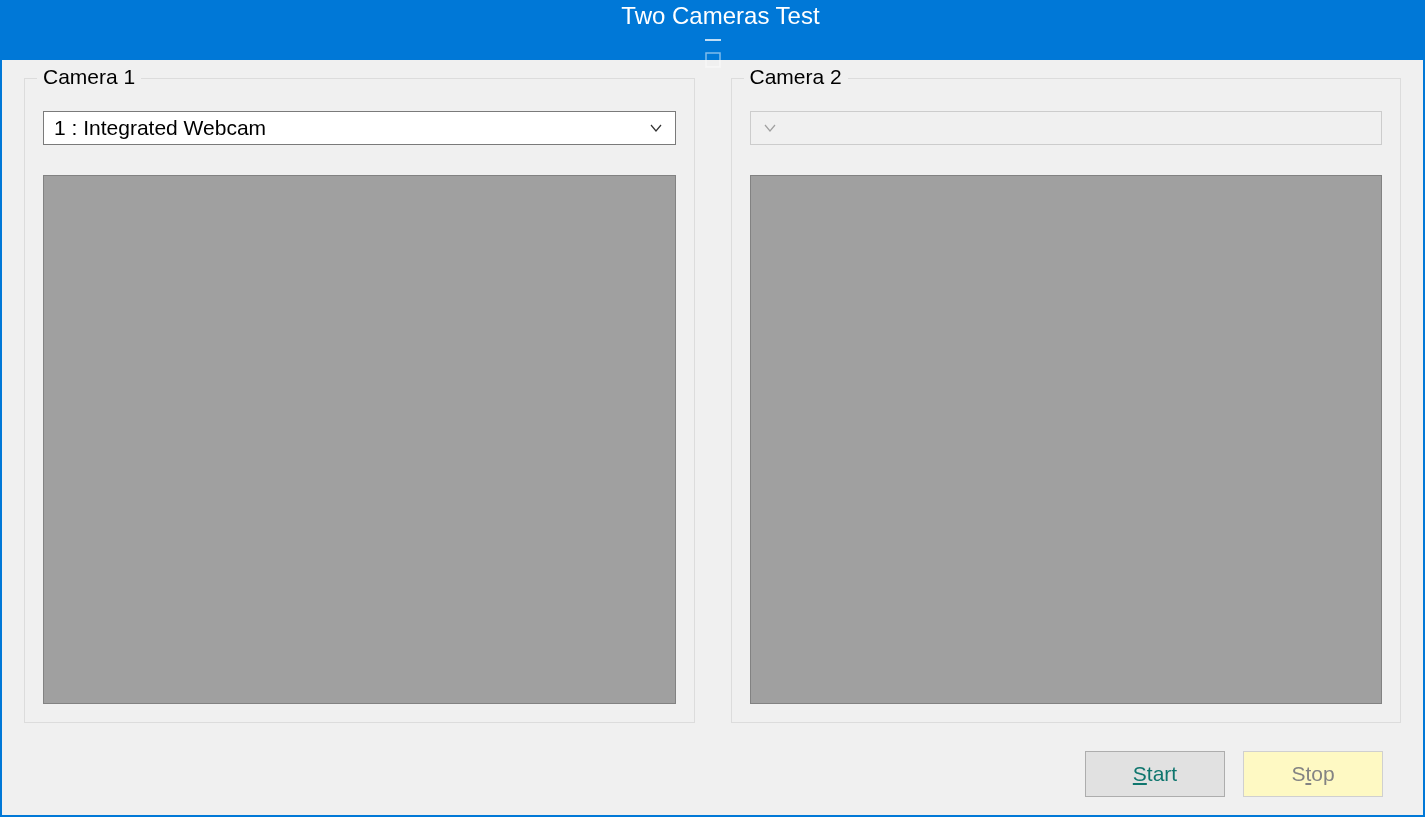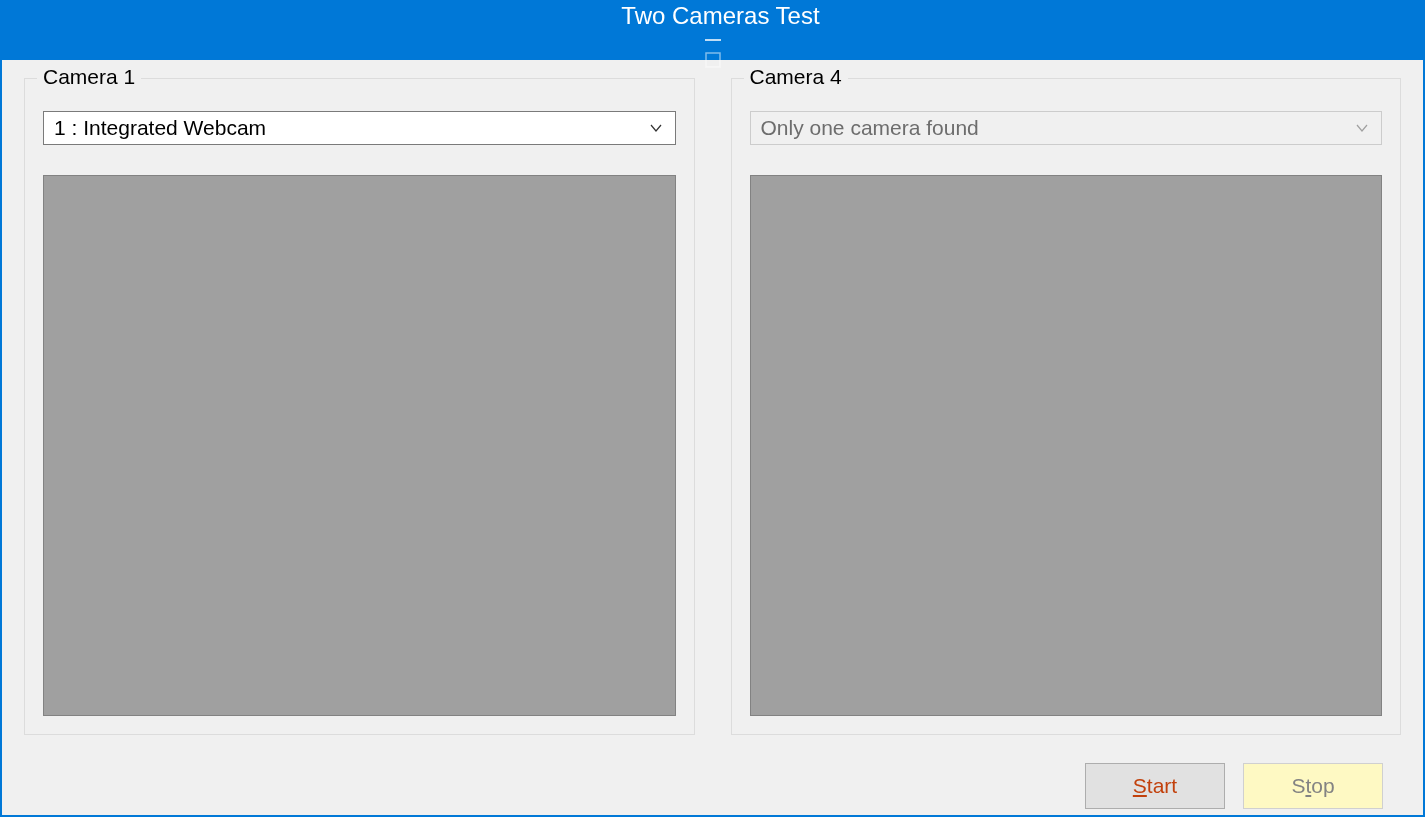--- a/index.html
+++ b/index.html
@@ -38,21 +38,21 @@
     align-items: center;
     justify-content: center;
     color: #fff;
   }
   .titlebar .winbtn.disabled { opacity: 0.5; }
   .titlebar svg { stroke: #fff; stroke-width: 1.5; fill: none; }
 
   .client {
     flex: 1;
     background: #f0f0f0;
-    padding: 18px 22px 6px 22px;
+    padding: 18px 22px 18px 22px;
     display: flex;
     flex-direction: column;
   }
   .panels {
     display: flex;
     gap: 36px;
     flex: 1;
   }
   .groupbox {
     flex: 1;
@@ -111,21 +111,21 @@
   }
   .btn {
     width: 140px;
     height: 46px;
     border: 1px solid #adadad;
     background: #e1e1e1;
     font-size: 21px;
     display: flex;
     align-items: center;
     justify-content: center;
-    color: #c2410c;
+    color: #0f766e;
   }
   .btn.disabled {
     color: #838383;
     border-color: #d0d0d0;
     background: #fef9c3;
   }
   .mn { text-decoration: underline; }
 </style>
 </head>
 <body>
@@ -163,23 +163,22 @@
           <div class="chev">
             <svg width="14" height="14" viewBox="0 0 14 14" fill="none">
                 <polyline points="2,4 7,10 12,4" stroke="#333" stroke-width="1.2"></polyline>
               </svg>
           </div>
         </div>
         <div class="preview"></div>
       </div>
 
       <div class="groupbox">
-        <div class="legend">Camera 4</div>
+        <div class="legend">Camera 2</div>
         <div class="combo disabled">
-          <div class="combotext">Only one camera found</div>
           <div class="chev">
             <svg width="14" height="14" viewBox="0 0 14 14" fill="none">
                 <polyline points="2,4 7,10 12,4" stroke="#a0a0a0" stroke-width="1.2"></polyline>
               </svg>
           </div>
         </div>
         <div class="preview"></div>
       </div>
 
     </div>

